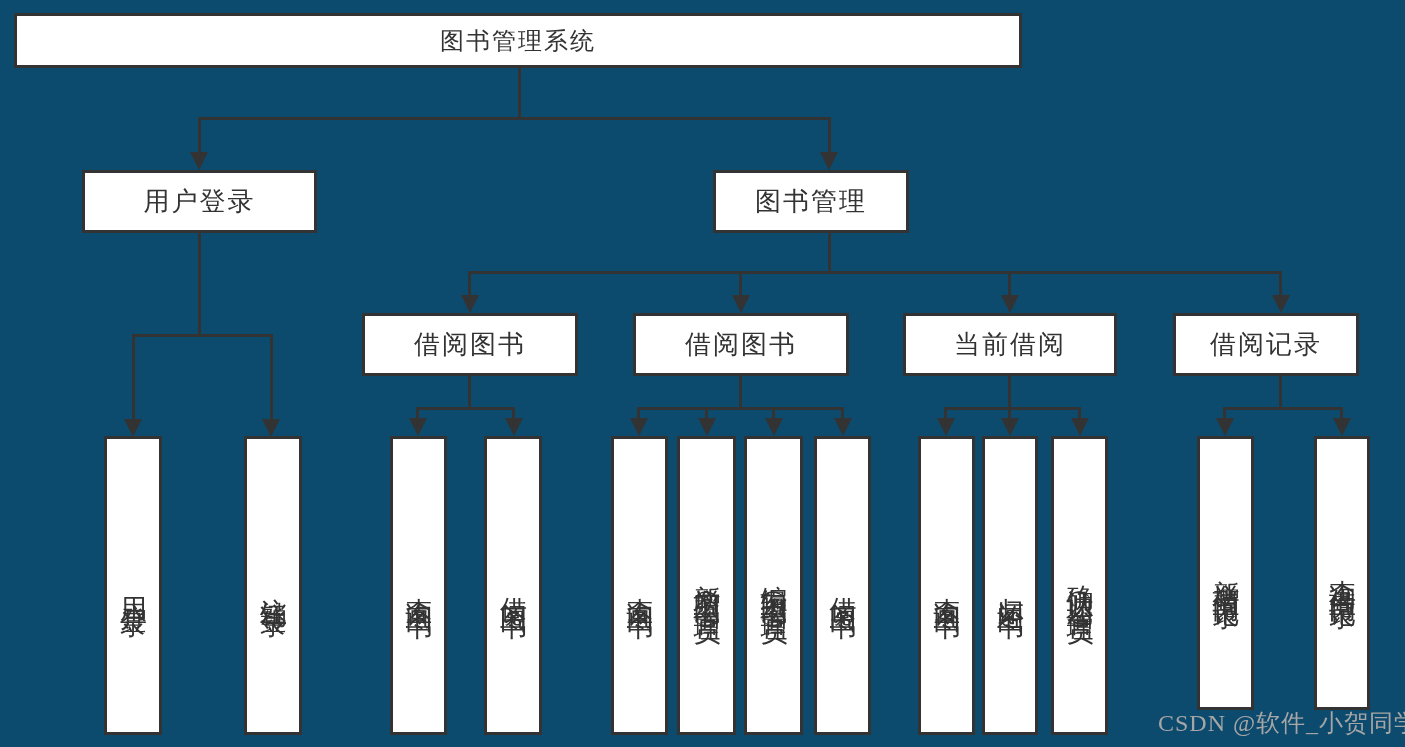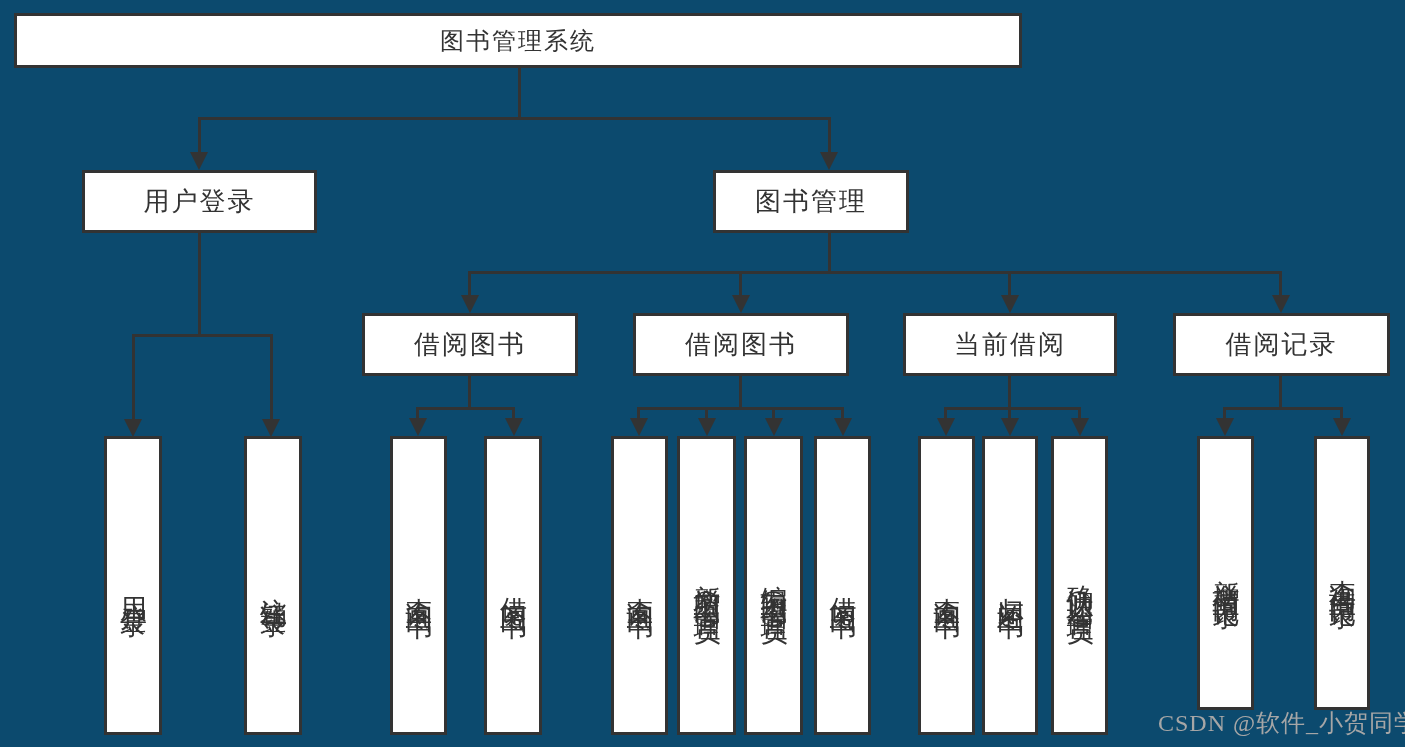--- a/index.html
+++ b/index.html
@@ -73,21 +73,21 @@
 
   <div class="box" style="left:362px;top:313px;width:216px;height:63px;">
     <span>借阅图书</span>
   </div>
   <div class="box" style="left:633px;top:313px;width:216px;height:63px;">
     <span>借阅图书</span>
   </div>
   <div class="box" style="left:903px;top:313px;width:214px;height:63px;align-items:center;">
     <span>当前借阅</span>
   </div>
-  <div class="box" style="left:1173px;top:313px;width:217px;height:63px;">
+  <div class="box" style="left:1173px;top:313px;width:186px;height:63px;">
     <span>借阅记录</span>
   </div>
 
   <div class="vl" style="left:468px;top:376px;height:31px;"></div>
   <div class="hl" style="left:416px;top:407px;width:99px;"></div>
   <div class="vl" style="left:416px;top:407px;height:15px;"></div>
   <div class="tri" style="left:409px;top:418px;"></div>
   <div class="vl" style="left:512px;top:407px;height:15px;"></div>
   <div class="tri" style="left:505px;top:418px;"></div>
 

